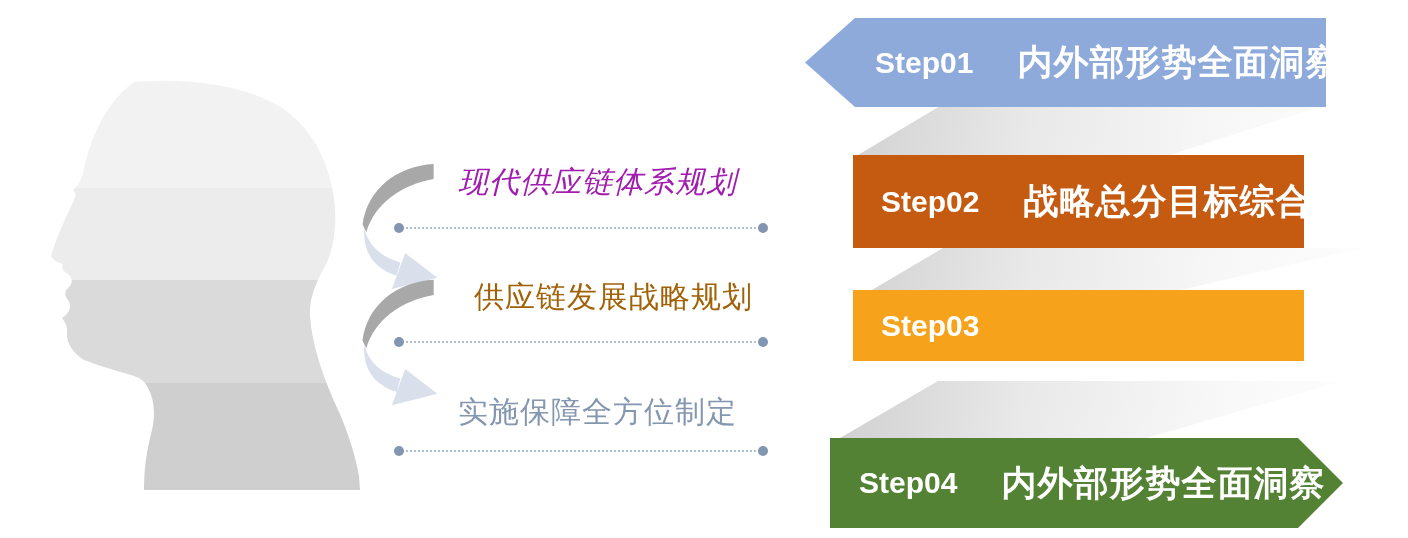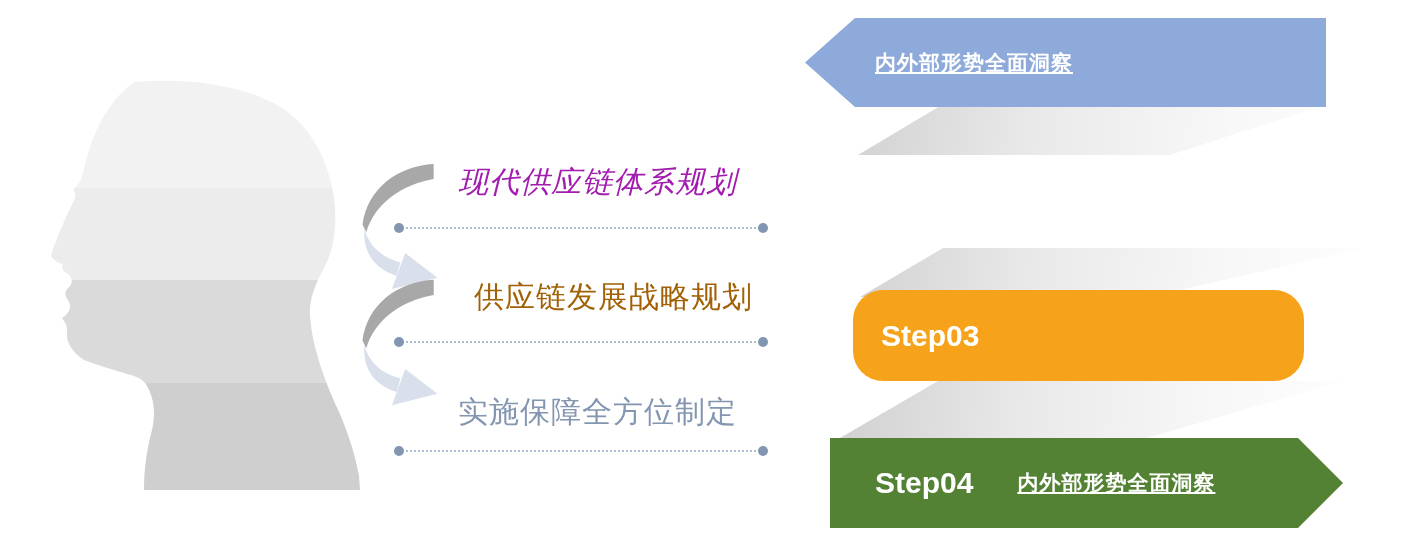--- a/index.html
+++ b/index.html
@@ -39,32 +39,32 @@
   .ribbon-2{left:830px;top:248px;width:533px;height:49px;
     clip-path:polygon(113px 0,533px 0,320px 100%,30px 100%);}
   .ribbon-3{left:830px;top:381px;width:513px;height:57px;
     clip-path:polygon(108px 0,513px 0,317px 100%,10px 100%);}
   
   .banner{
     position:absolute;z-index:2;display:flex;align-items:center;
     color:#ffffff;white-space:nowrap;
   }
   .banner .step-number{font-size:30px;font-weight:700;}
-  .banner .step-title{font-size:21px;font-weight:700;letter-spacing:1px;text-decoration:underline;}
+  .banner .step-title{font-size:35px;font-weight:700;letter-spacing:1px;}
   .banner-1{left:805px;top:18px;width:521px;height:89px;
     clip-path:polygon(50px 0%,100% 0%,100% 100%,50px 100%,0% 50%);
     padding-left:0;}
   .banner-1 .inner{padding-left:70px;}
   .banner-2{left:853px;top:155px;width:451px;height:93px;}
   .banner-2 .inner{padding-left:28px;}
-  .banner-3{left:853px;top:290px;width:451px;height:91px;border-radius:30px;}
+  .banner-3{left:853px;top:290px;width:451px;height:71px;}
   .banner-3 .inner{padding-left:28px;}
   .banner-4{left:830px;top:438px;width:513px;height:90px;
     clip-path:polygon(0 0,calc(100% - 45px) 0,100% 50%,calc(100% - 45px) 100%,0 100%);}
-  .banner-4 .inner{padding-left:45px;}
+  .banner-4 .inner{padding-left:29px;}
   .inner{display:flex;align-items:center;gap:44px;}
 </style>
 </head>
 <body>
 
 <div class="stage">
 
   <svg class="head-svg" viewBox="0 0 330 412">
     <defs>
       <clipPath id="headclip">
@@ -129,24 +129,31 @@
     <span class="enddot left" style="background-color: rgb(130, 150, 177);"></span>
     <span class="enddot right" style="background-color: rgb(130, 150, 177);"></span>
   </div>
 
   <div class="ribbon ribbon-1"></div>
   <div class="ribbon ribbon-2"></div>
   <div class="ribbon ribbon-3"></div>
 
   <div class="banner banner-1" style="background-color: rgb(142, 170, 219);">
     <div class="inner">
+      <span class="step-number">Step01</span>
       <span class="step-title">内外部形势全面洞察</span>
     </div>
   </div>
 
+  <div class="banner banner-2" style="background-color: rgb(197, 90, 17);">
+    <div class="inner">
+      <span class="step-number">Step02</span>
+      <span class="step-title">战略总分目标综合规划</span>
+    </div>
+  </div>
 
   <div class="banner banner-3" style="background-color: rgb(247, 162, 27);">
     <div class="inner">
       <span class="step-number">Step03</span>
     </div>
   </div>
 
   <div class="banner banner-4" style="background-color: rgb(84, 130, 53);">
     <div class="inner">
       <span class="step-number">Step04</span>

